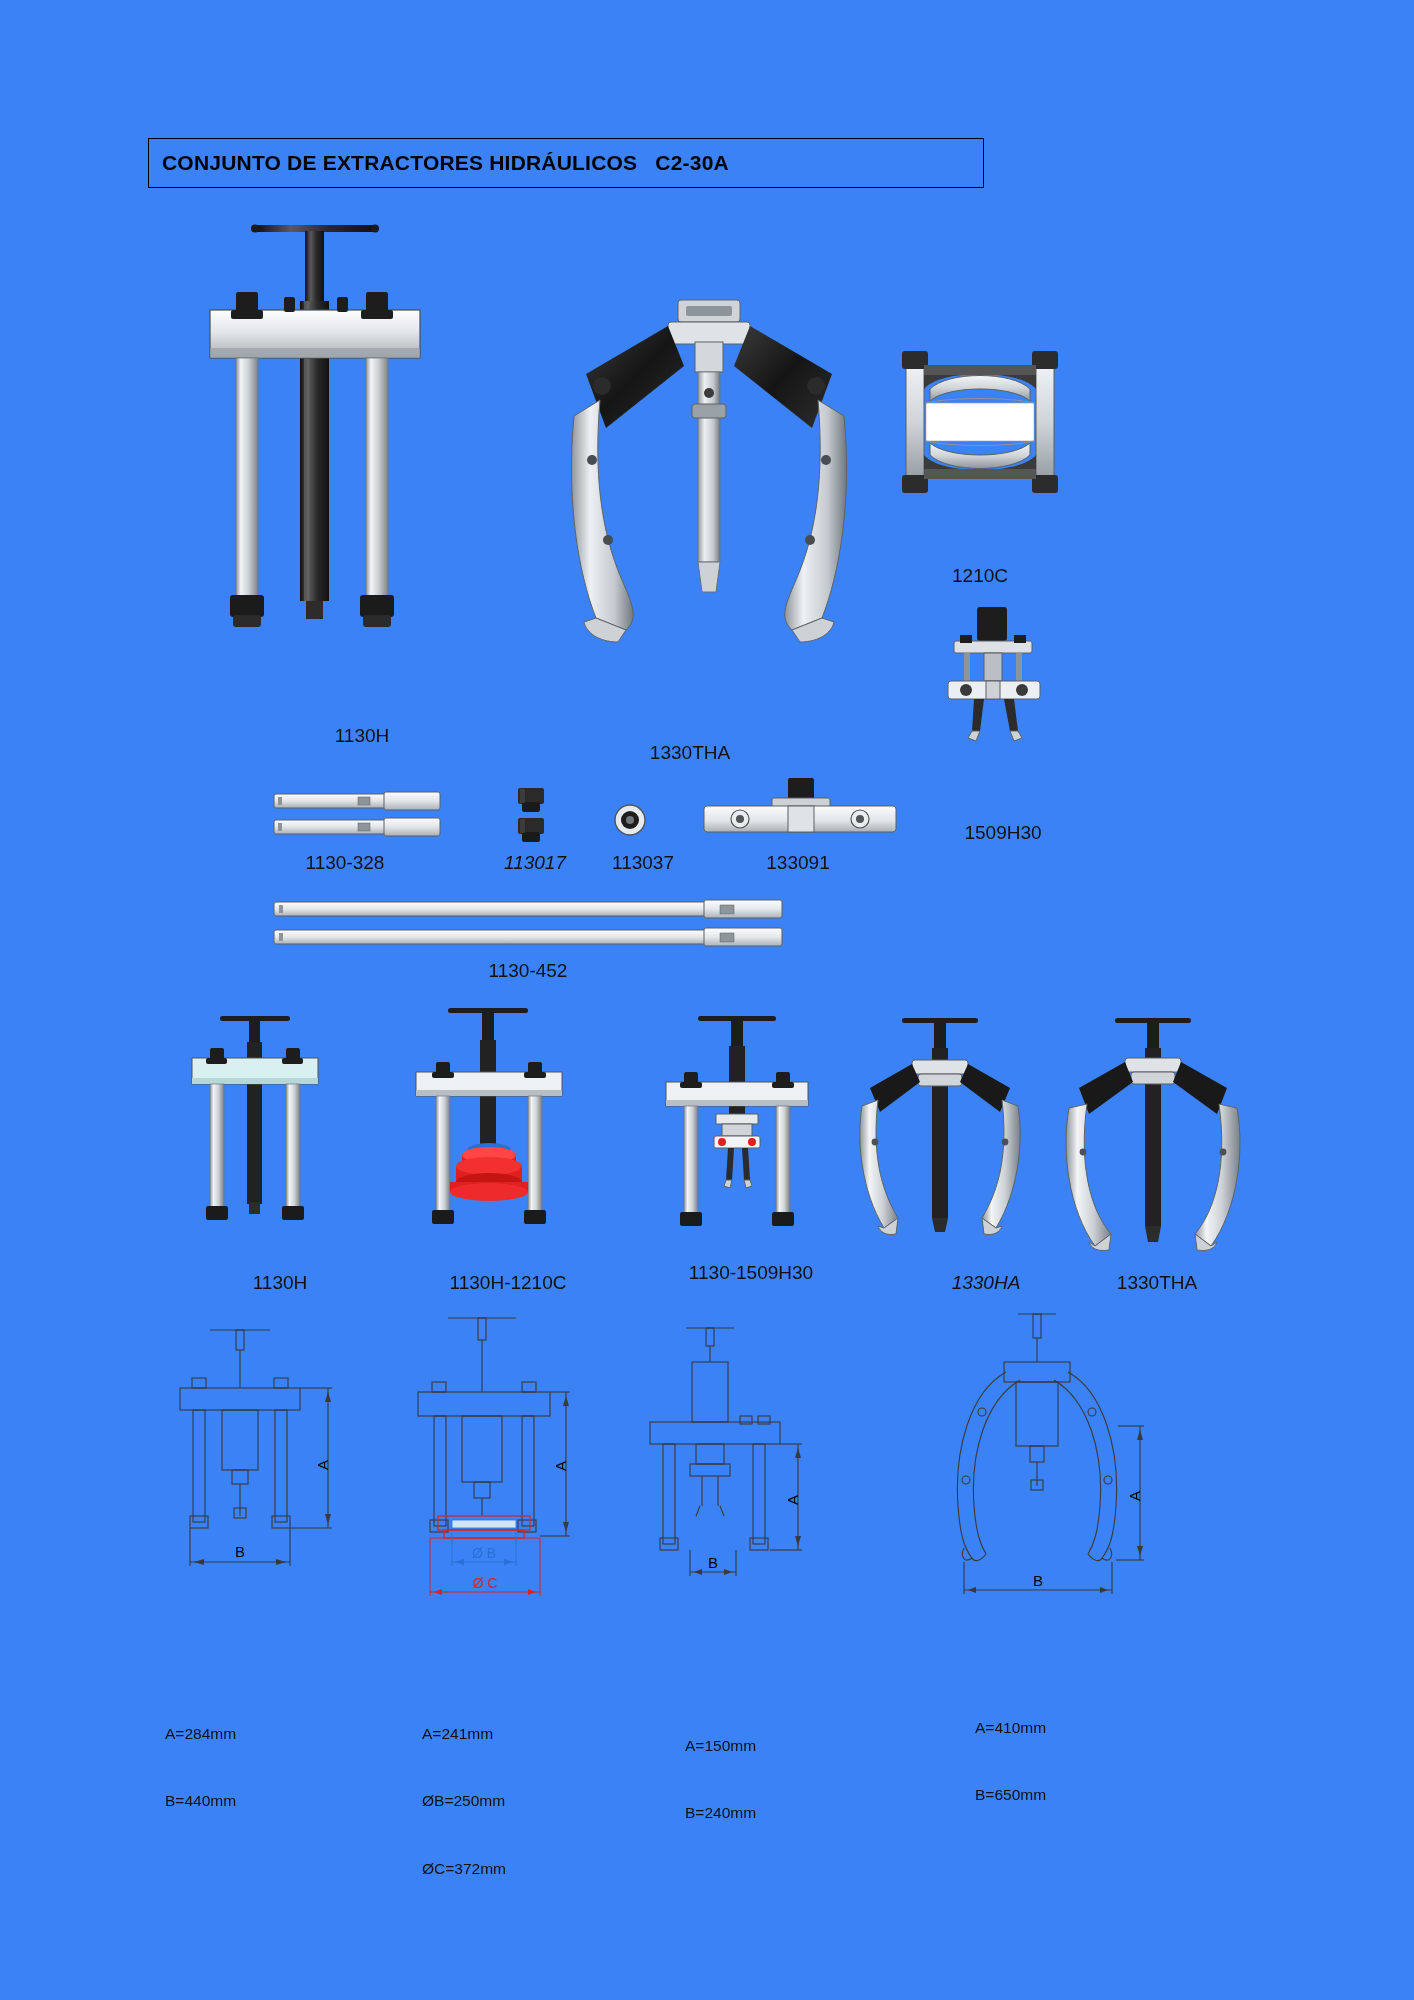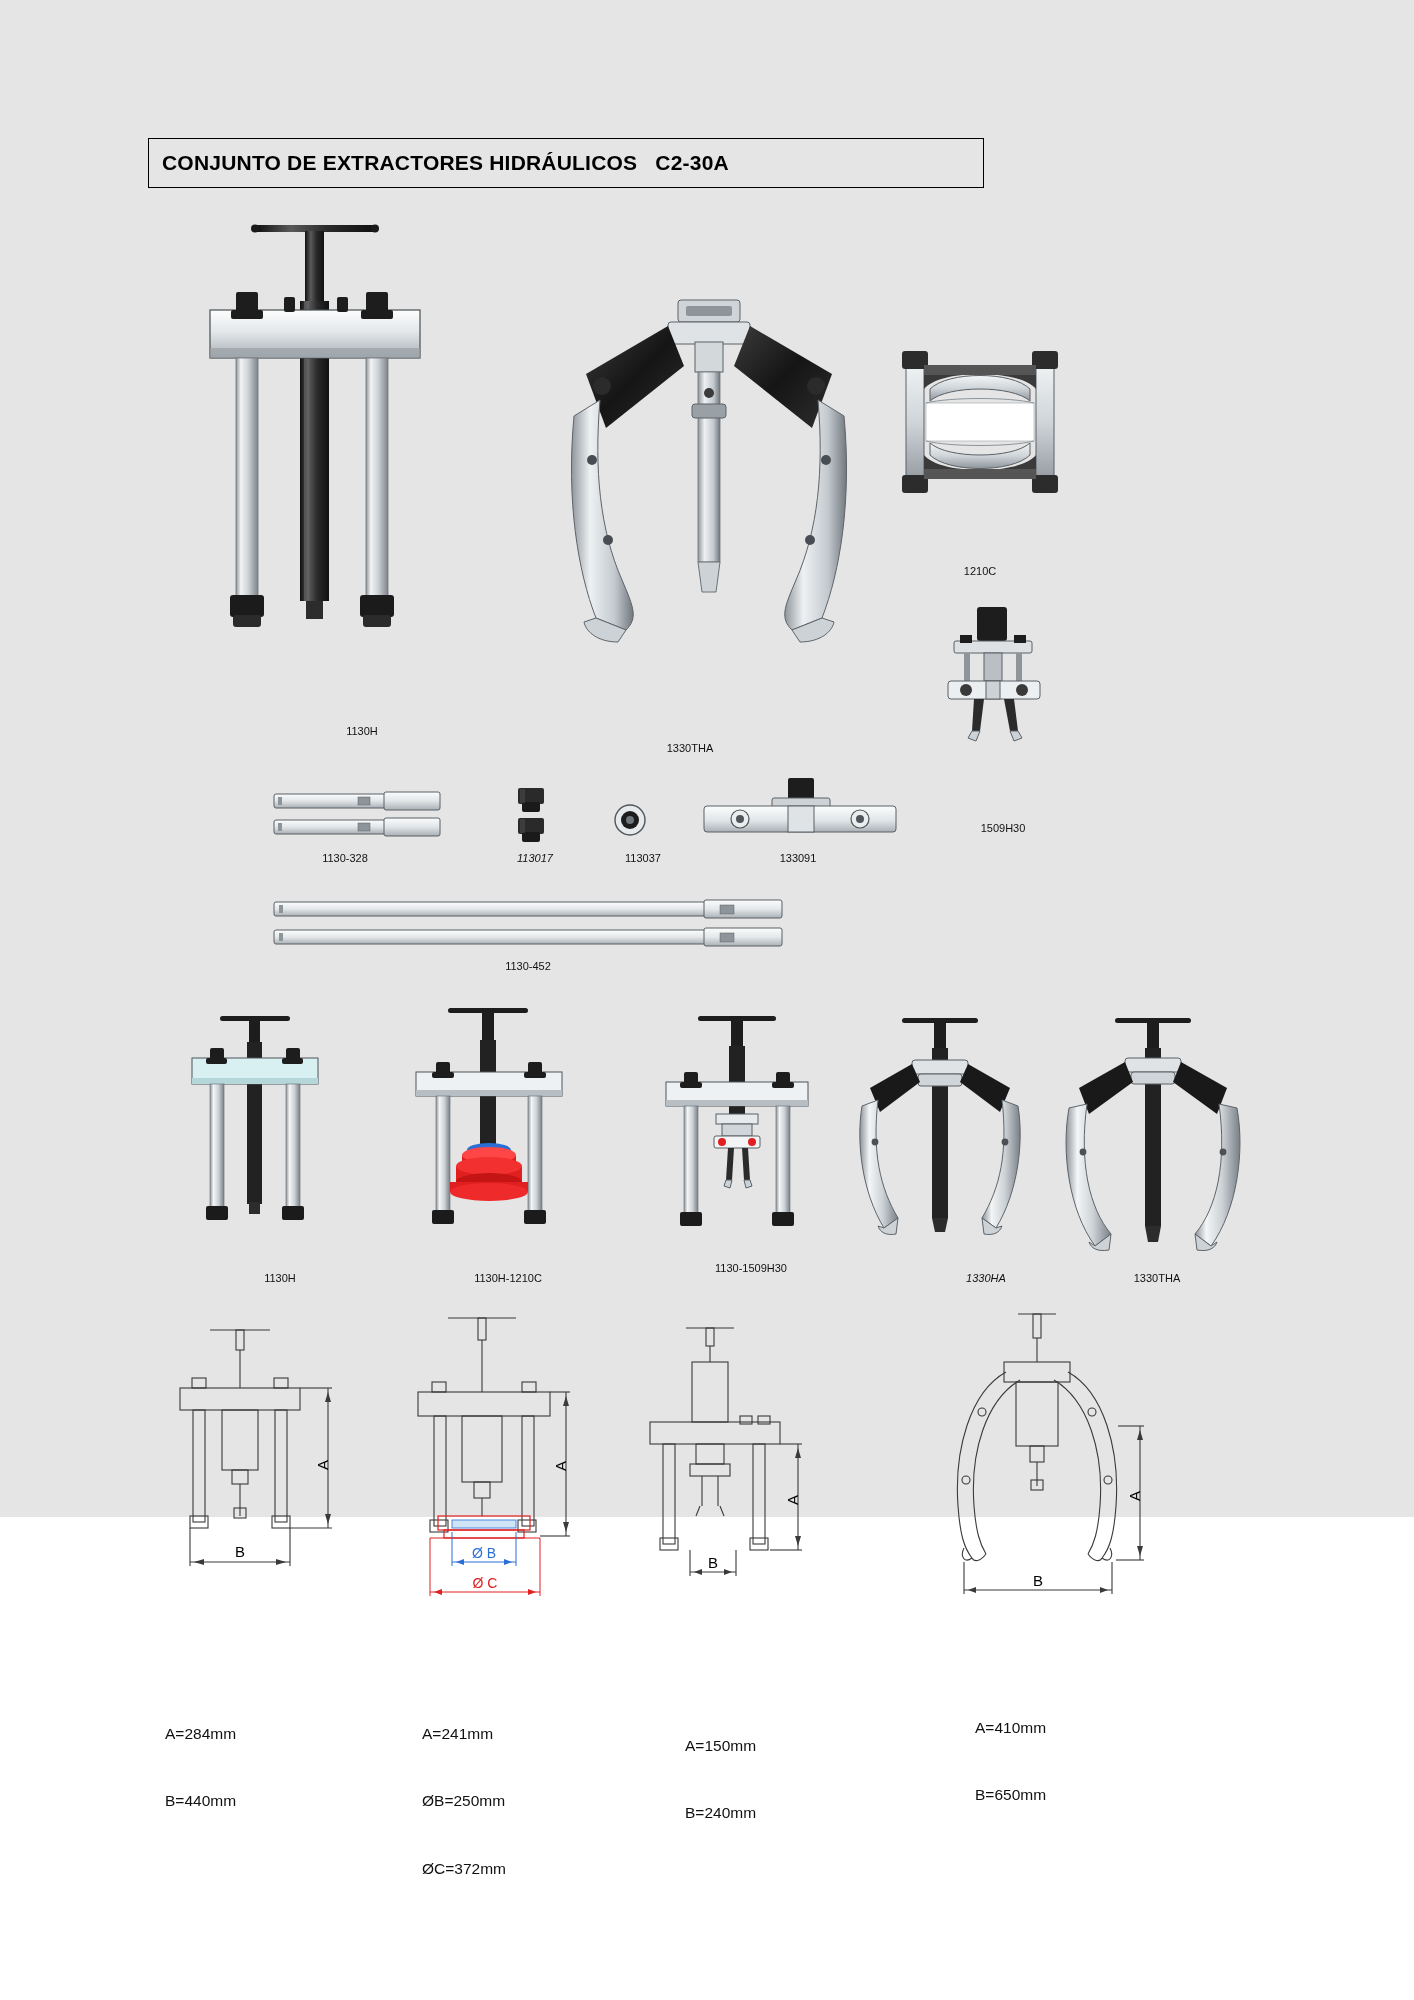--- a/index.html
+++ b/index.html
@@ -12,22 +12,22 @@
     height: 2000px;
     position: relative;
     font-family: "Liberation Sans", sans-serif;
     color: #000;
     overflow: hidden;
   }
   .page {
     position: absolute;
     left: 0; top: 0;
     width: 1414px;
-    height: 1517px;
-    background: #e5e5e5;
+    height: 2000px;
+    background: #3b82f6;
   }
 
   
   .title-box {
     position: absolute;
     left: 148px;
     top: 138px;
     width: 836px;
     height: 50px;
     border: 1px solid #000;
@@ -39,21 +39,21 @@
     font-size: 21px;
     font-weight: bold;
     letter-spacing: 0.2px;
     padding-left: 13px;
     white-space: pre;
   }
 
   
   .cap {
     position: absolute;
-    font-size: 11px;
+    font-size: 19px;
     color: #111;
     white-space: pre;
     text-align: center;
   }
   .dim {
     position: absolute;
     font-size: 15.5px;
     color: #111;
     white-space: pre;
     line-height: 1.45;

